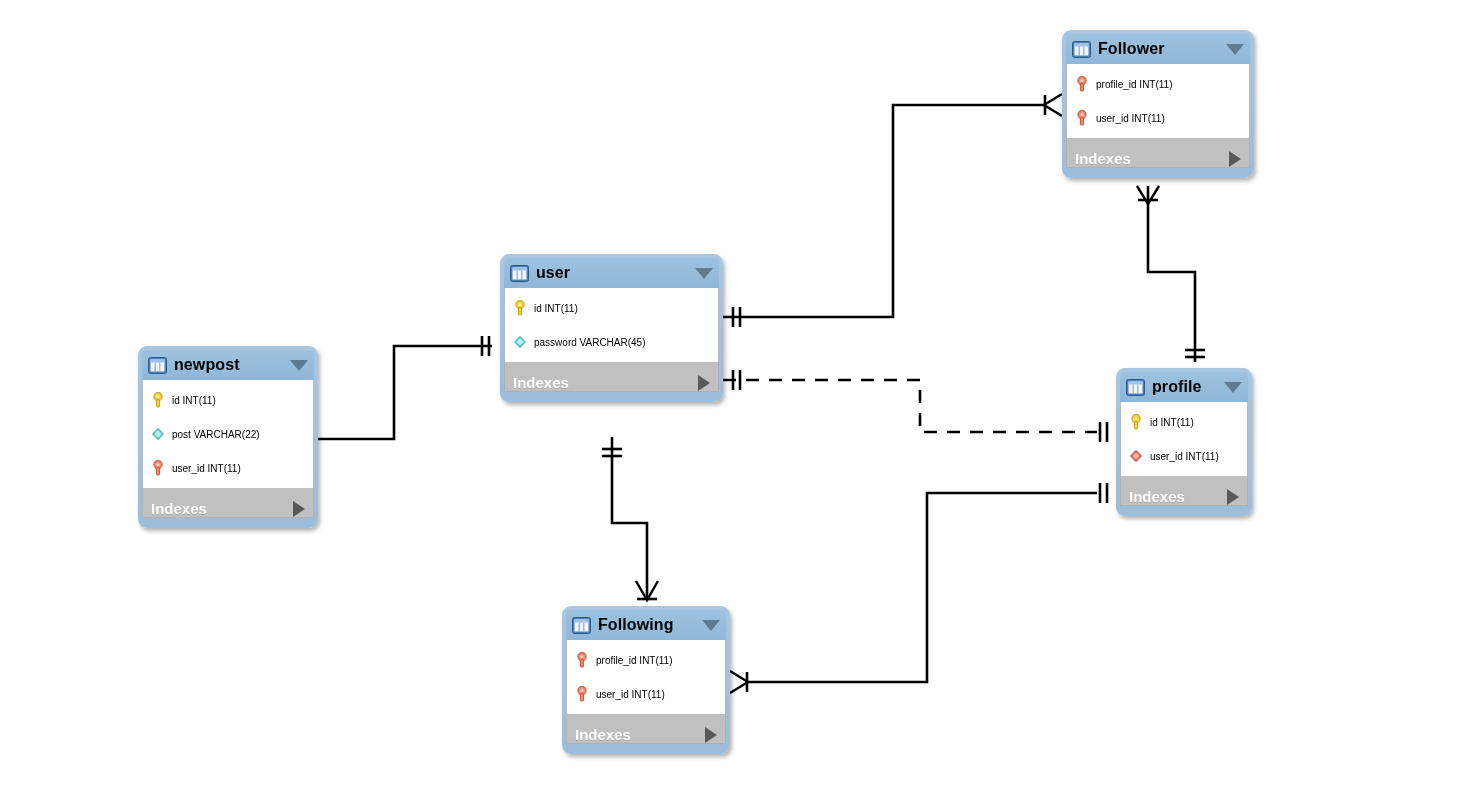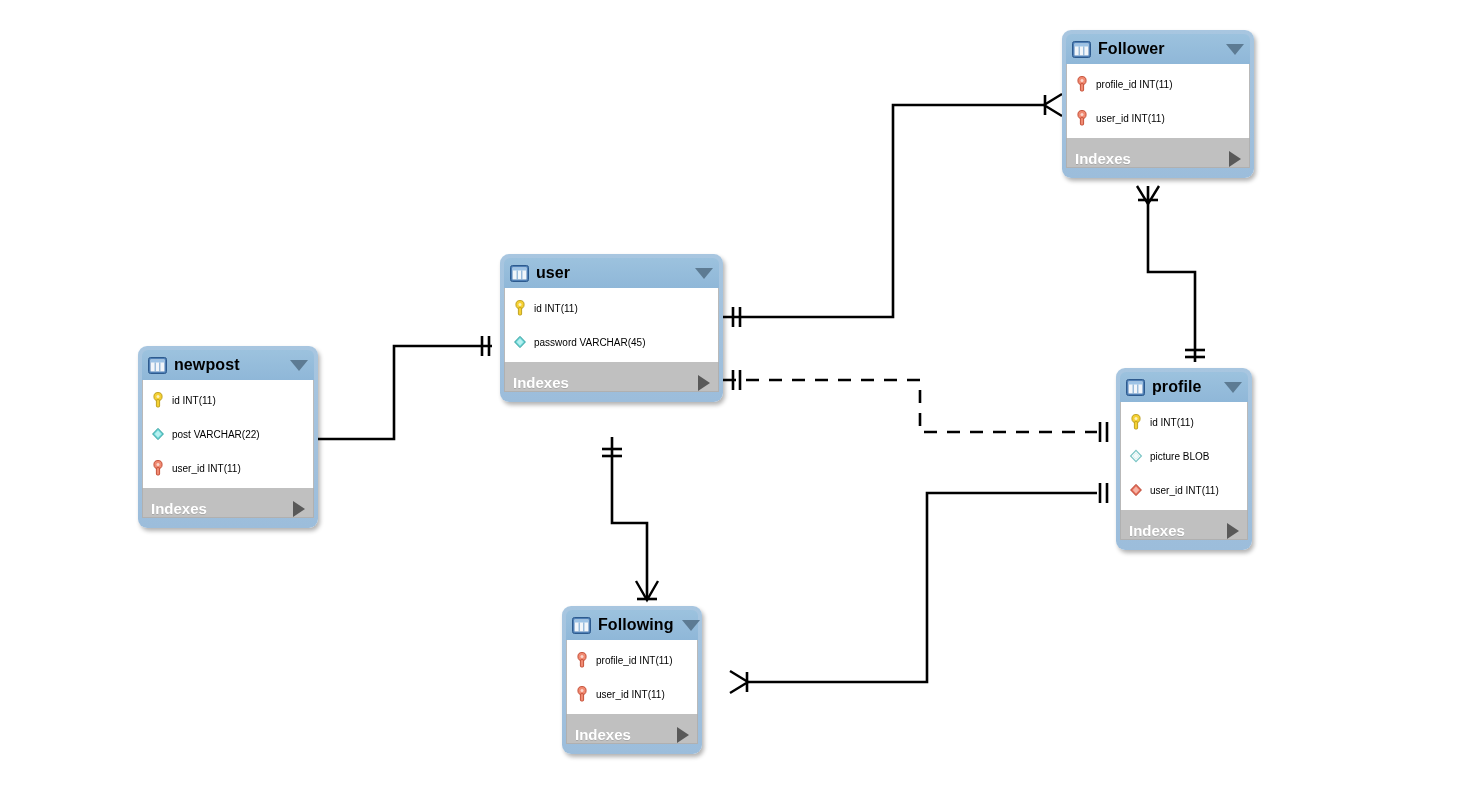--- a/index.html
+++ b/index.html
@@ -357,43 +357,34 @@
             <circle cx="7" cy="4.6" r="4.1" fill="#f5d033" stroke="#b89a16" stroke-width="0.9"></circle>
             <circle cx="7" cy="4.6" r="1.5" fill="#fdf3bd"></circle>
             <rect x="5.4" y="7.6" width="3.2" height="7.4" rx="1" fill="#f5d033" stroke="#b89a16" stroke-width="0.9"></rect>
           </svg>
         </span>
         <span>id INT(11)</span>
       </div>
       <div class="col-row">
         <span class="col-icon">
           <svg viewBox="0 0 14 16" width="14" height="16">
-            <polygon points="7,2.4 12.4,8 7,13.6 1.6,8" fill="#ffffff" stroke="#78c4c4" stroke-width="1.2"></polygon>
-            <polygon points="7,4.6 10.2,8 7,11.4 3.8,8" fill="#f2fbfb" stroke="#cfeaea" stroke-width="0.8"></polygon>
-          </svg>
-        </span>
-        <span>picture BLOB</span>
-      </div>
-      <div class="col-row">
-        <span class="col-icon">
-          <svg viewBox="0 0 14 16" width="14" height="16">
             <polygon points="7,2.4 12.4,8 7,13.6 1.6,8" fill="#e8705c" stroke="#b8402c" stroke-width="1"></polygon>
             <polygon points="7,4.6 10.2,8 7,11.4 3.8,8" fill="#f7b5a7"></polygon>
           </svg>
         </span>
         <span>user_id INT(11)</span>
       </div>
     </div>
     <div class="tbl-indexes">
       <span class="idx-label">Indexes</span>
       <span class="idx-caret"></span>
     </div>
   </div>
 
-  <div class="table-box" style="left:562px; top:606px; width:140px;">
+  <div class="table-box" style="left:562px; top:606px; width:168px;">
     <div class="tbl-header">
       <span class="tbl-icon">
         <svg viewBox="0 0 19 17" width="19" height="17">
           <rect x="0.5" y="0.5" width="18" height="16" rx="2" fill="#4f7fb5" stroke="#2d5a8e"></rect>
           <rect x="2.5" y="2.5" width="14" height="12" fill="#f2f6fa"></rect>
           <rect x="2.5" y="2.5" width="14" height="3" fill="#9dc3e6"></rect>
           <line x1="7.2" y1="5.5" x2="7.2" y2="14.5" stroke="#7ba7d0" stroke-width="1.1"></line>
           <line x1="11.8" y1="5.5" x2="11.8" y2="14.5" stroke="#7ba7d0" stroke-width="1.1"></line>
         </svg>
       </span>

